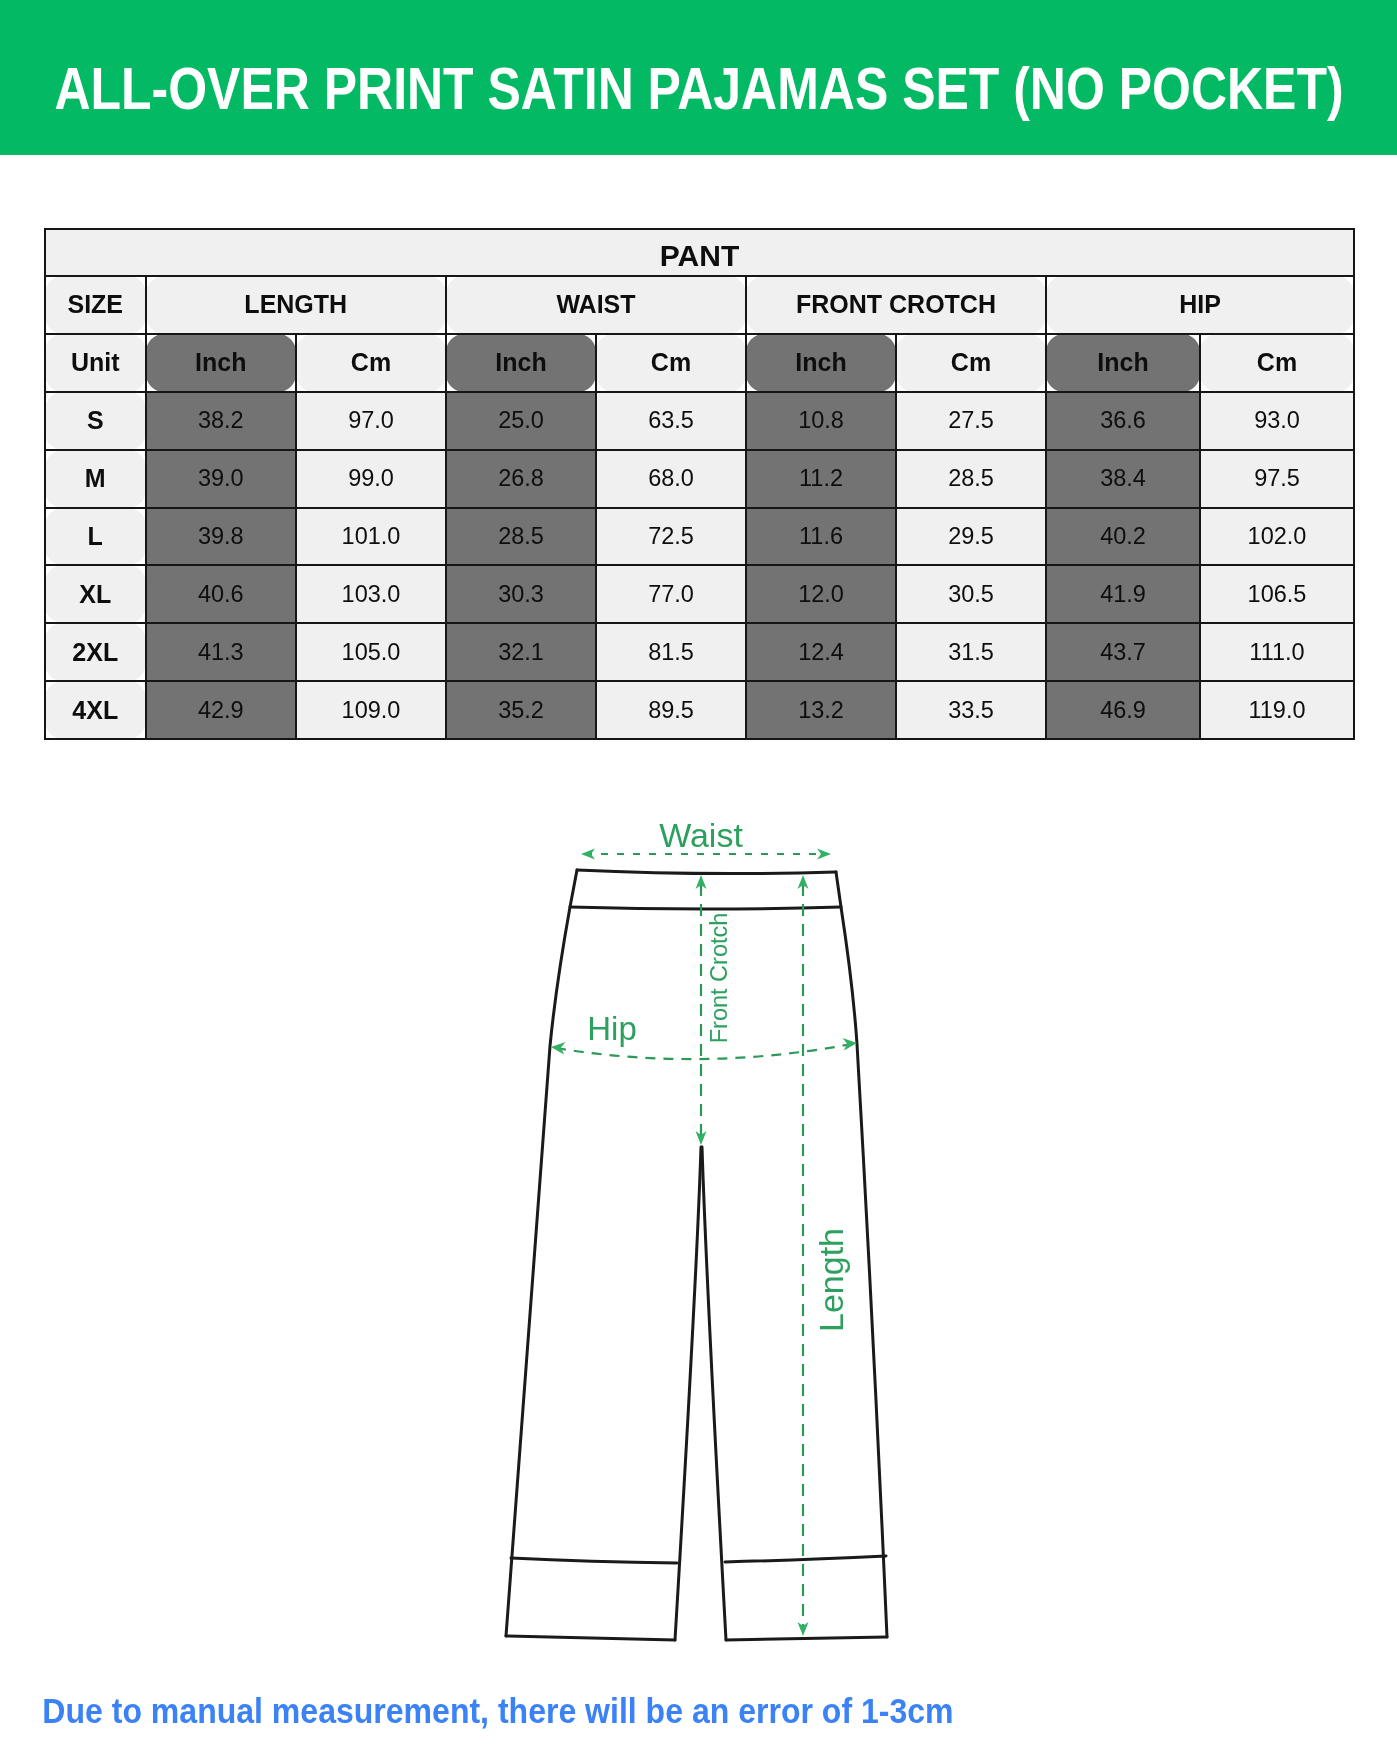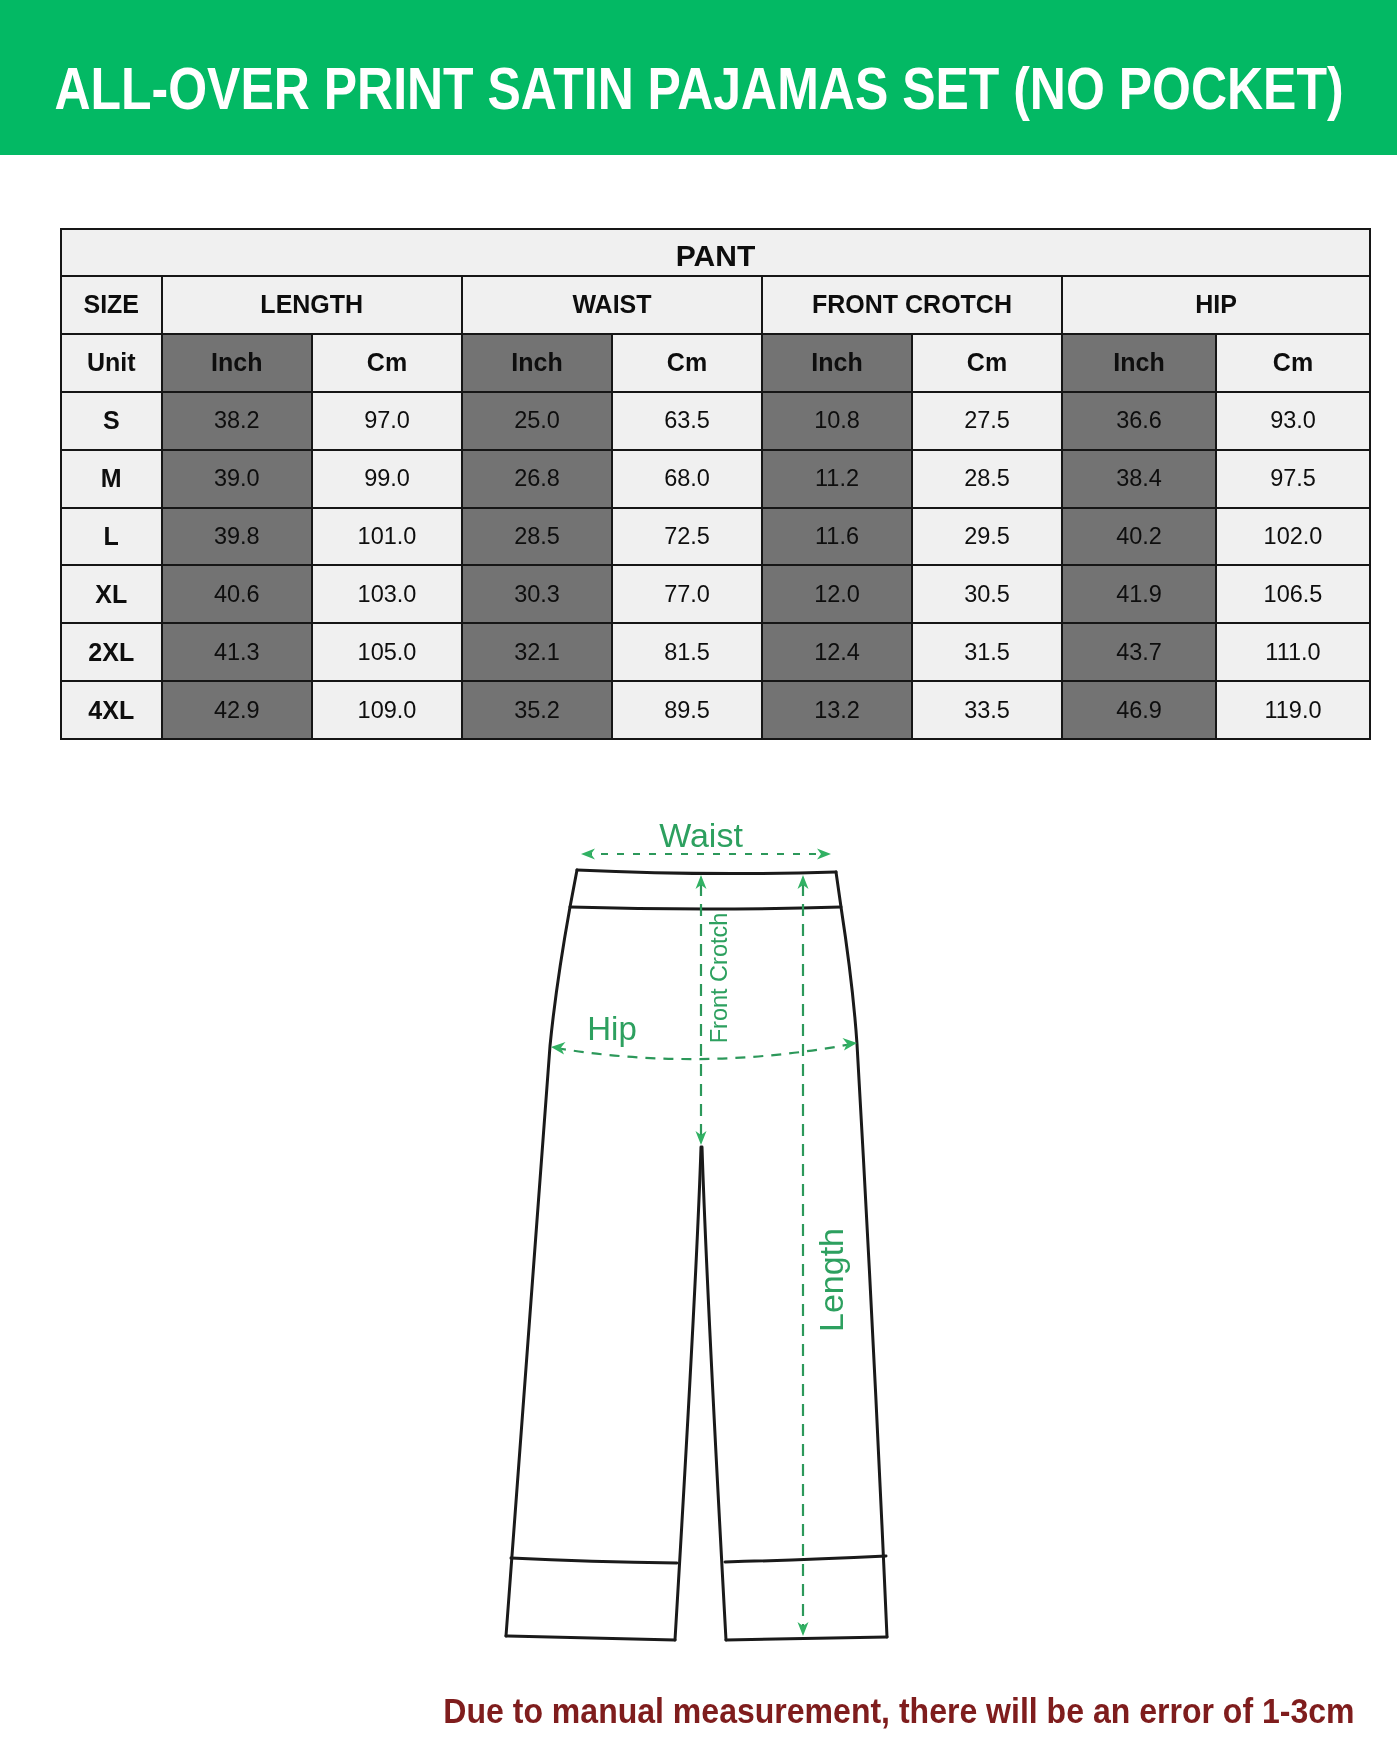--- a/index.html
+++ b/index.html
@@ -1,26 +1,26 @@
 <!DOCTYPE html>
 <html><head>
 <meta charset="utf-8">
 <style>
 html,body{margin:0;padding:0;}
 body{width:1397px;height:1749px;background:#ffffff;font-family:"Liberation Sans",sans-serif;position:relative;overflow:hidden;}
 .banner{position:absolute;left:0;top:0;width:1397px;height:155px;background:#03b964;display:flex;align-items:center;justify-content:center;}
 .banner span{color:#ffffff;font-weight:bold;font-size:59px;white-space:nowrap;transform:scaleX(0.847);transform-origin:center;padding-top:23px;}
-table.sz{position:absolute;left:44px;top:228px;width:1309px;height:512px;border-collapse:collapse;table-layout:fixed;margin-left:16px;}
+table.sz{position:absolute;left:44px;top:228px;width:1309px;height:512px;border-collapse:collapse;table-layout:fixed;}
 table.sz td{border:2px solid #161616;text-align:center;vertical-align:middle;padding:0;color:#0e0e0e;}
 td.g{background:#f0f0f0;}
 td.w{background:#737373;}
-.hd{font-weight:bold;font-size:25px;}
+.hd{font-weight:bold;font-size:25px;border-radius:18px;}
 .num{font-weight:normal;font-size:23.5px;}
 .pant{font-weight:bold;font-size:30px;padding-top:6px !important;}
-.note{position:absolute;left:0;top:1691px;width:1397px;text-align:right;color:#7f1d1d;font-weight:bold;font-size:35px;}
+.note{position:absolute;left:0;top:1691px;width:1397px;text-align:left;color:#3b82f6;font-weight:bold;font-size:35px;}
 .note span{display:inline-block;transform:scaleX(0.915);transform-origin:center;white-space:nowrap;}
 svg.diag{position:absolute;left:0;top:0;}
 </style>
 </head>
 <body>
 
 <div class="banner">
     <span>ALL-OVER PRINT SATIN PAJAMAS SET (NO POCKET)</span>
   </div>
 

